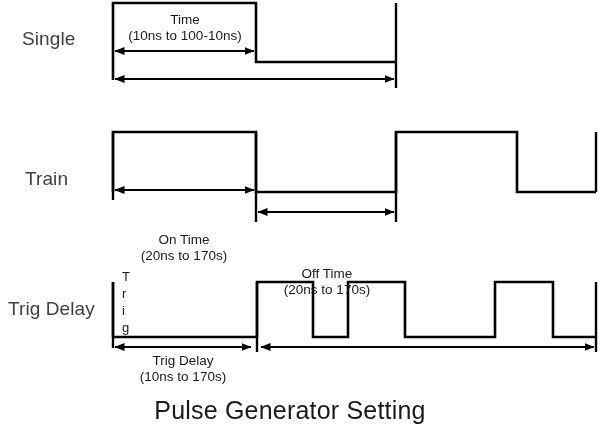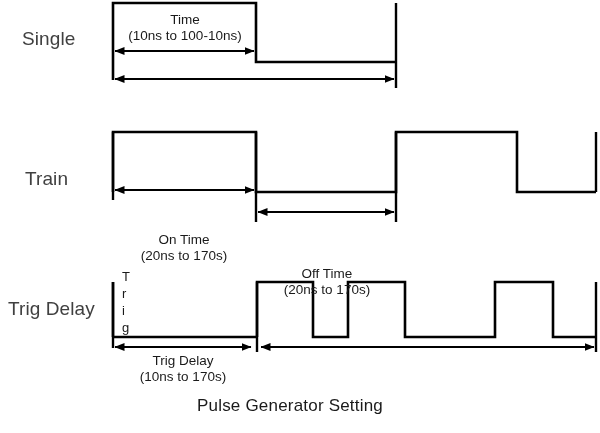--- a/index.html
+++ b/index.html
@@ -71,21 +71,21 @@
     line-height: 1.32;
     text-align: left;
   }
   .trig-vert span {
     display: block;
   }
   .figure-title {
     position: absolute;
     width: 580px;
     text-align: center;
-    font-size: 17px;
+    font-size: 25px;
     color: #1a1a1a;
     letter-spacing: 0.2px;
   }
 </style>
 </head>
 <body>
 
 <div id="diagram-root">
 
   <svg class="diagram-svg" viewBox="0 0 600 433">

